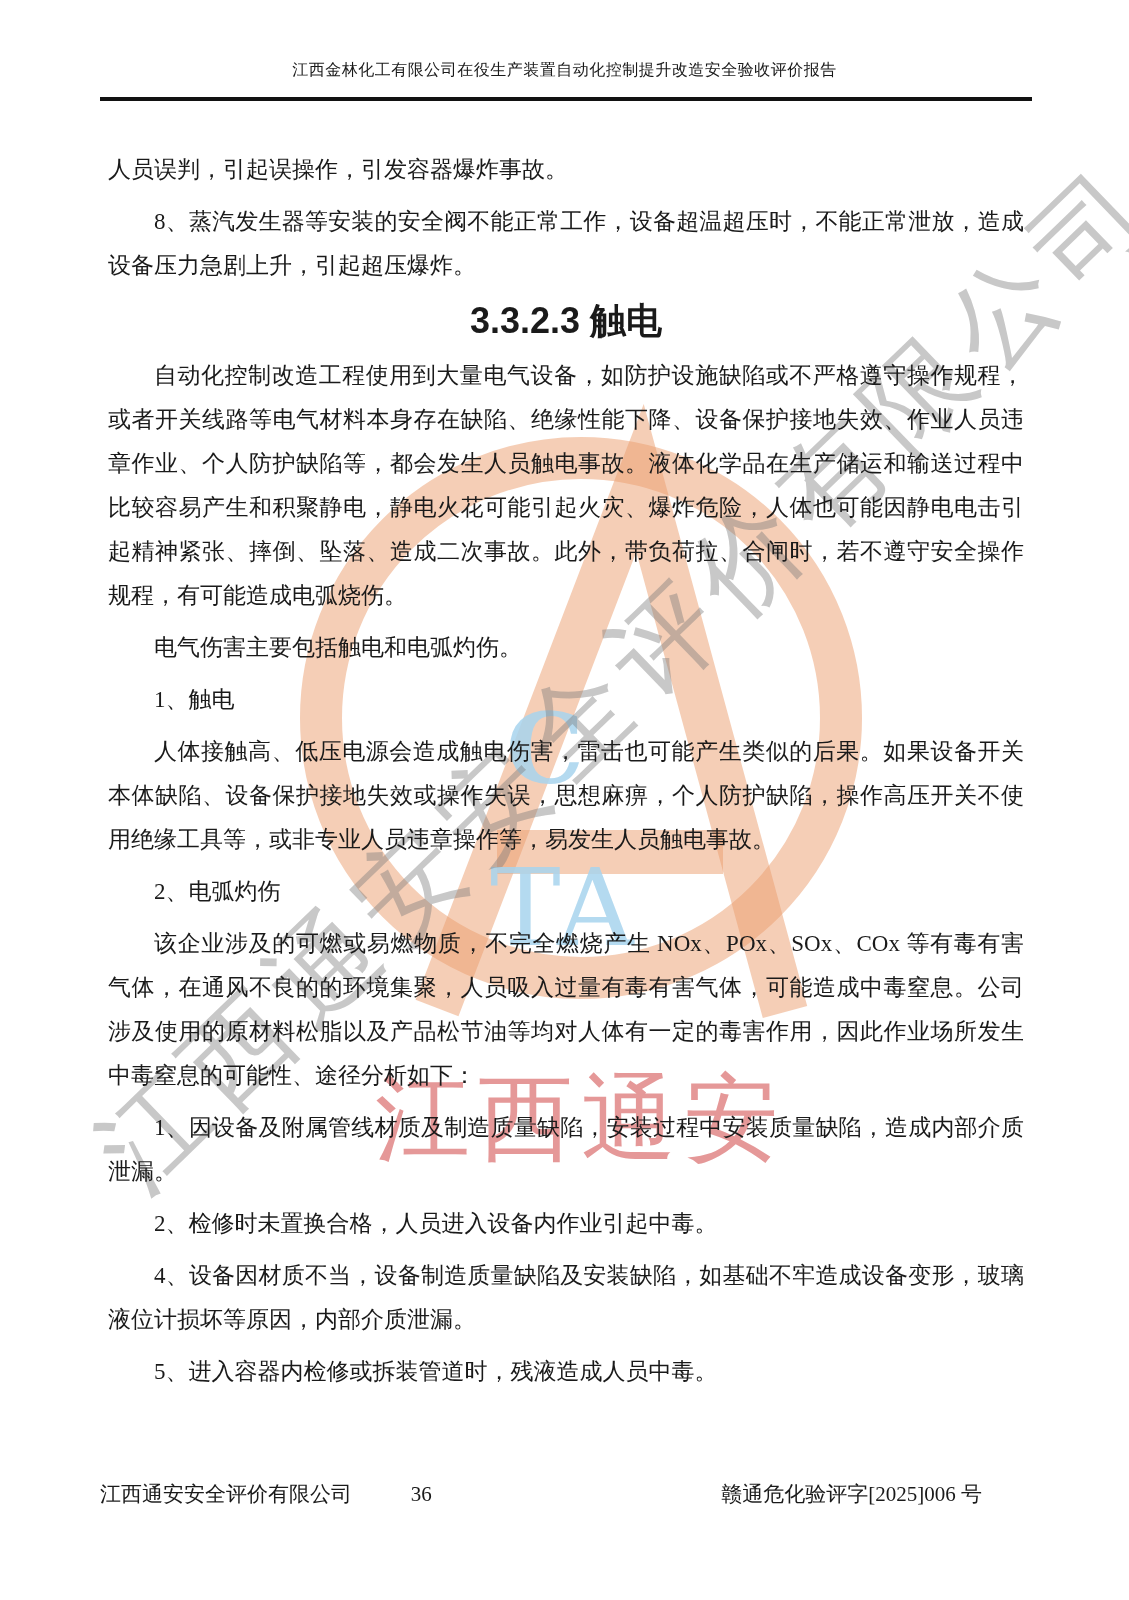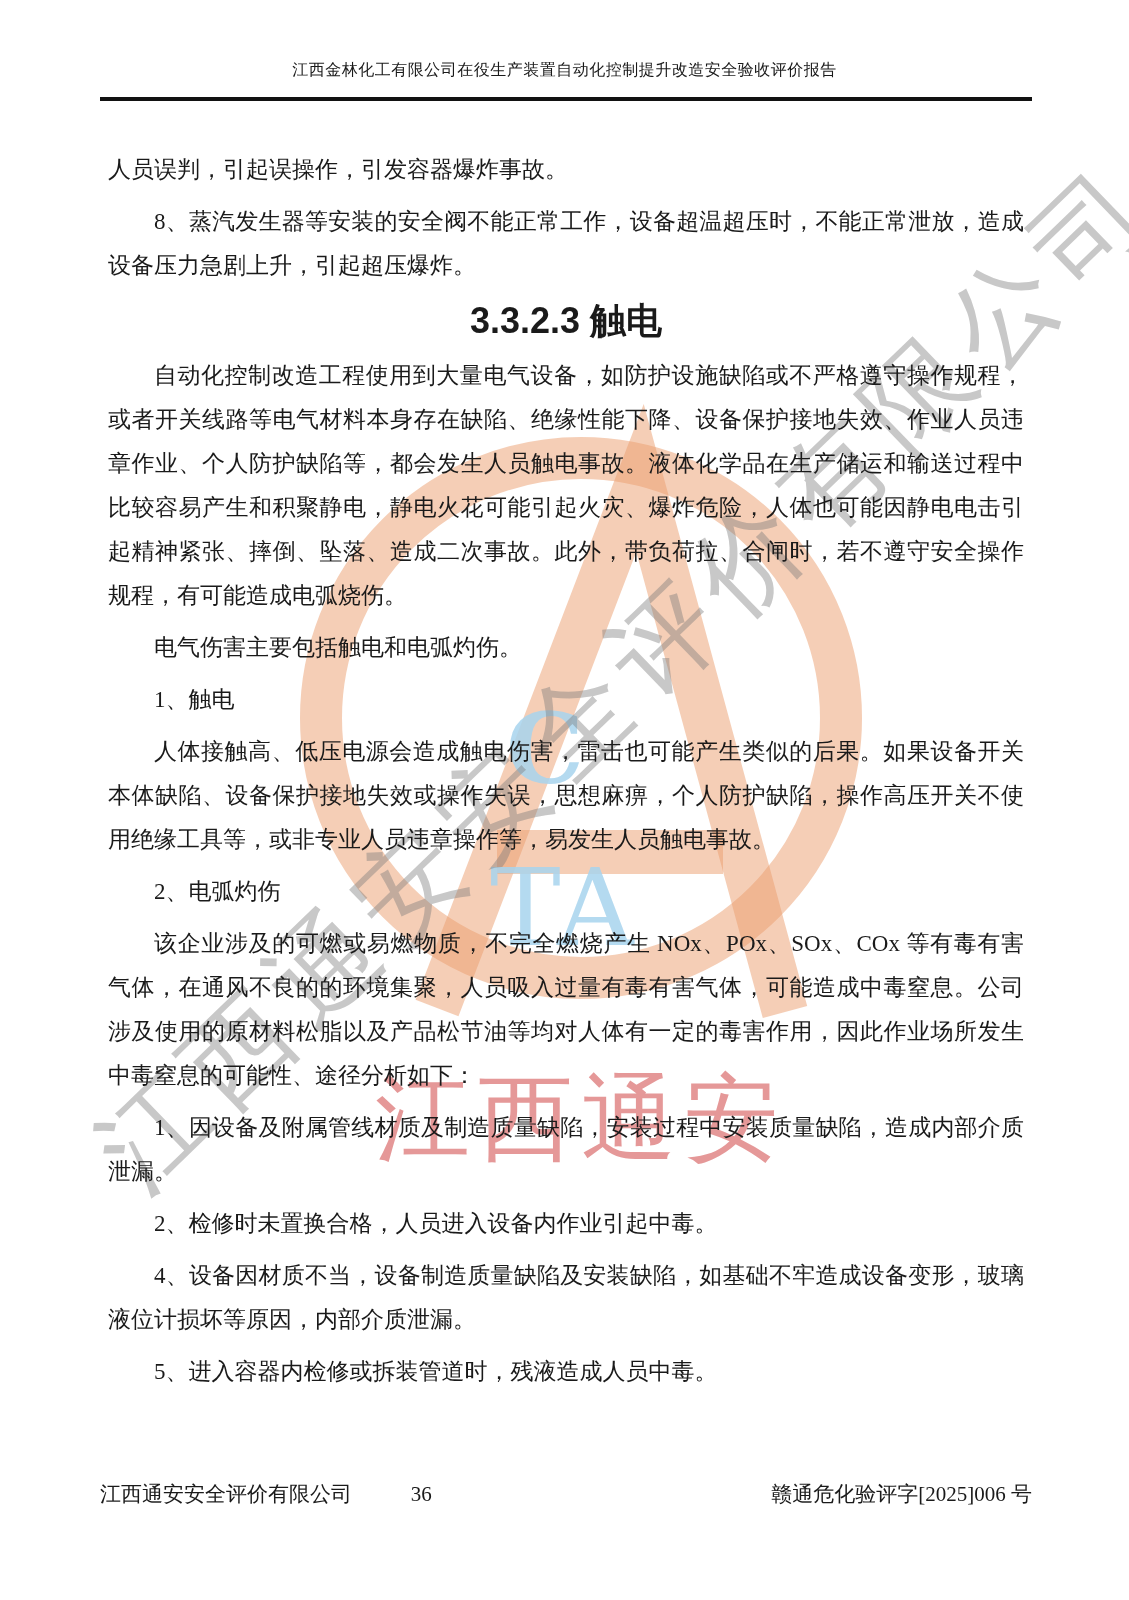--- a/index.html
+++ b/index.html
@@ -66,21 +66,21 @@
     text-indent:0; text-align:center;
   }
   
   .footer {
     position:absolute; left:100px; top:1480px; width:932px;
     display:flex; align-items:baseline;
     font-size:21px; z-index:3;
   }
   .footer-company { flex:1; text-align:left; }
   .footer-page    { flex:1; text-align:left; }
-  .footer-doc     { flex:1; text-align:right; }
+  .footer-doc     { flex:1; text-align:left; }
 </style>
 </head>
 <body>
 
 <div class="page">
 
   <svg class="wm wm-logo" width="1129" height="1600" viewBox="0 0 1129 1600">
     <circle cx="581" cy="718" r="260" fill="none" stroke="#ec9e6d" stroke-width="42" stroke-opacity="0.5"></circle>
     <path d="M437,1008 L640,478 L785,1012" fill="none" stroke="#ec9e6d" stroke-width="46" stroke-opacity="0.5" stroke-linejoin="miter"></path>
     <line x1="497" y1="852" x2="723" y2="852" stroke="#ec9e6d" stroke-width="44" stroke-opacity="0.5"></line>

